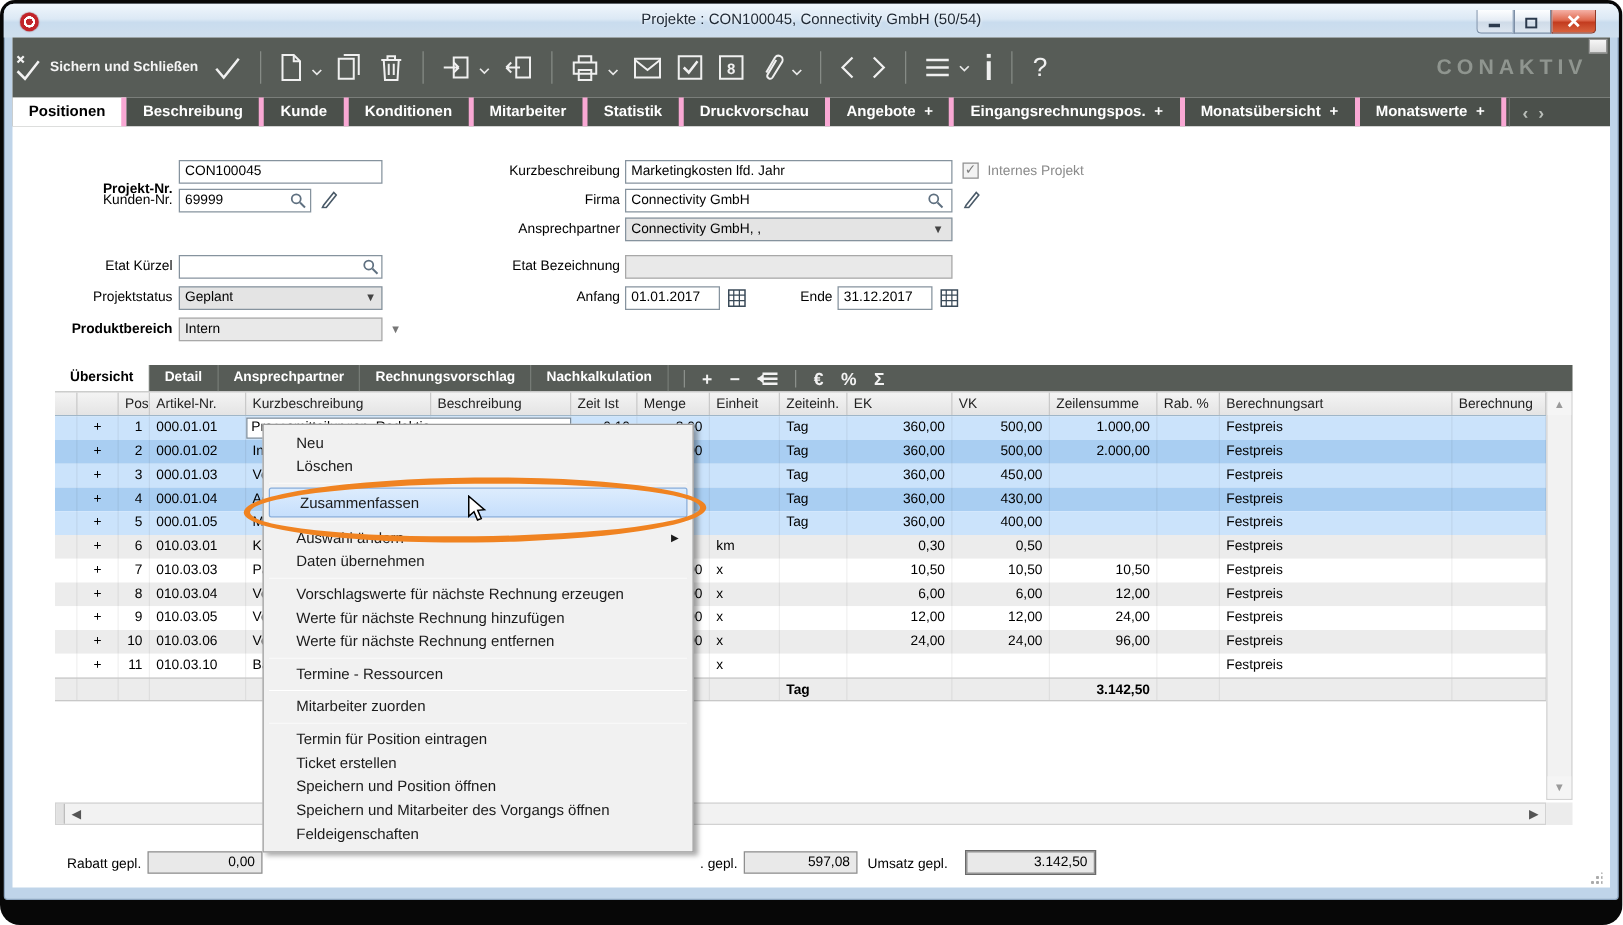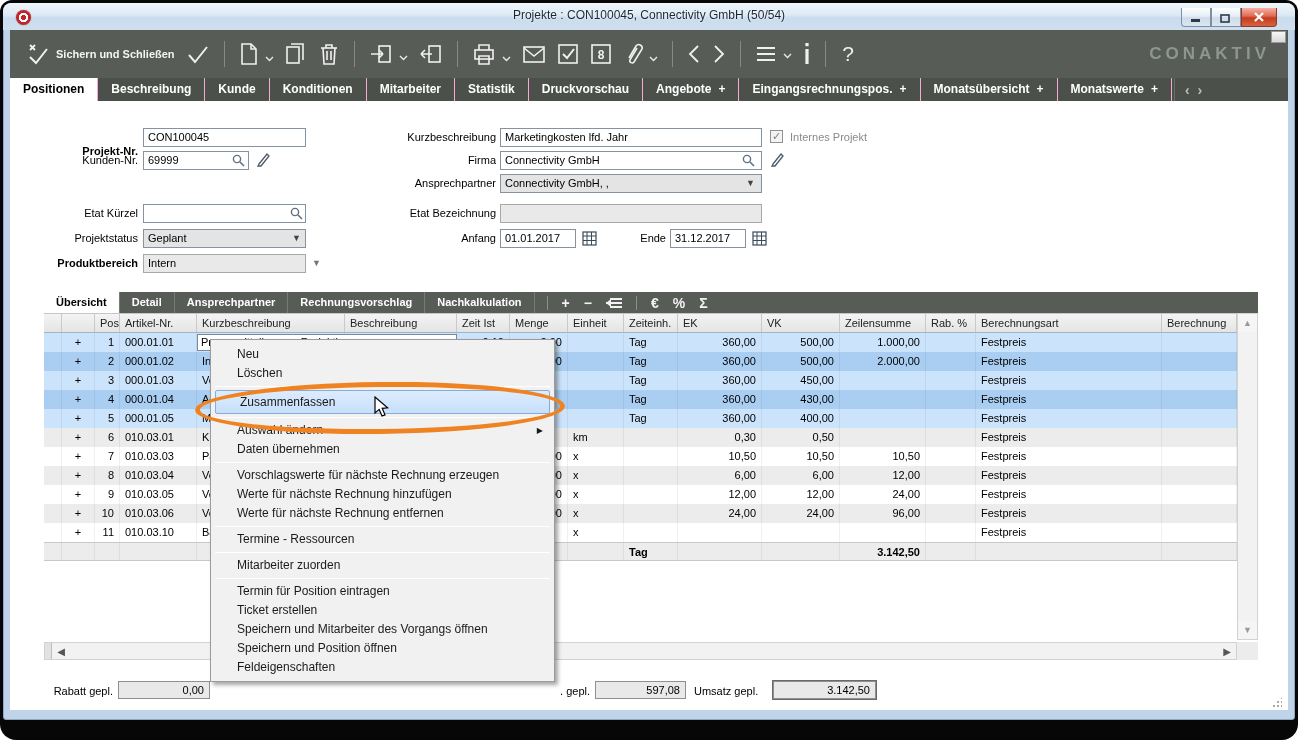--- a/index.html
+++ b/index.html
@@ -13,31 +13,31 @@
   .app-icon{position:absolute;left:13px;top:7px;width:15px;height:15px;border-radius:50%;
     background:radial-gradient(circle at 50% 50%, #c2242a 0 24%, #ffffff 26% 42%, #c2242a 44% 100%);box-shadow:0 0 1px #7a1015;}
   .winbtns{position:absolute;left:1178px;top:5px;display:flex;}
   .wbtn{width:30px;height:19px;border:1px solid #7d8fa6;border-top:none;display:flex;align-items:center;justify-content:center;
     background:linear-gradient(#fdfeff,#e6edf5 45%,#cfdbe8 55%,#dde6f0);}
   .wbtn:first-child{border-radius:0 0 0 4px;}
   .wbtn.close{width:36px;border-radius:0 0 4px 0;background:linear-gradient(#f5b1a6,#e06a4f 45%,#c33c1f 55%,#d8633f);border-color:#8f3a28;}
   .client{position:absolute;left:10px;top:30px;width:1278px;height:680px;background:#ffffff;}
 
   
-  .toolbar{position:absolute;left:0;top:0;width:1278px;height:48px;background:#575c57;display:flex;align-items:center;padding:0 16px;gap:11px;}
+  .toolbar{position:absolute;left:0;top:0;width:1278px;height:48px;background:#575c57;display:flex;align-items:center;padding:0 0;gap:11px;}
   .tb-group{display:flex;align-items:center;gap:6px;}
   .tb-label{color:#f4f4f4;font-size:11px;font-weight:bold;}
   .tb-sep{width:1px;height:26px;background:#868b86;margin:0 3px;}
   .tb-icon{display:flex;align-items:flex-end;}
   .tb-icon svg{display:block;}
   .brand{position:absolute;right:18px;top:14px;color:#8f958f;font-size:17px;font-weight:bold;letter-spacing:4px;text-transform:uppercase;}
 
   
   .tabbar{position:absolute;left:0;top:48px;width:1278px;height:23px;background:#4b504b;display:flex;align-items:stretch;}
-  .tab{padding:0 13px;line-height:23px;color:#fff;font-size:12px;font-weight:bold;border-right:1px solid #f9a8d4;white-space:nowrap;}
+  .tab{padding:0 13px;line-height:23px;color:#fff;font-size:12px;font-weight:bold;border-right:4px solid #f9a8d4;white-space:nowrap;}
   .tab.active{background:#ffffff;color:#000;}
   .tab .plus{margin-left:7px;font-weight:bold;}
   .tabnav{display:flex;align-items:center;gap:8px;color:#b9beb9;font-size:14px;font-weight:bold;padding:0 10px;border-left:1px solid #686d68;margin-left:2px;}
 
   
   .lbl{position:absolute;font-size:11px;color:#000;text-align:right;}
   .lbl.b{font-weight:bold;}
   .lbl.gray{color:#8a8a8a;text-align:left;}
   .field{position:absolute;height:19px;border:1px solid #86939e;background:#fff;font-size:11px;color:#000;padding:2px 4px 0 4px;white-space:nowrap;overflow:hidden;}
   .field.disabled{background:#e9e9e9;border-color:#a8a8a8;}
@@ -666,22 +666,22 @@
         <div class="mitem">Vorschlagswerte für nächste Rechnung erzeugen</div>
         <div class="mitem">Werte für nächste Rechnung hinzufügen</div>
         <div class="mitem">Werte für nächste Rechnung entfernen</div>
         <div class="msep"></div>
         <div class="mitem">Termine - Ressourcen</div>
         <div class="msep"></div>
         <div class="mitem">Mitarbeiter zuorden</div>
         <div class="msep"></div>
         <div class="mitem">Termin für Position eintragen</div>
         <div class="mitem">Ticket erstellen</div>
+        <div class="mitem">Speichern und Position öffnen</div>
         <div class="mitem">Speichern und Mitarbeiter des Vorgangs öffnen</div>
-        <div class="mitem">Speichern und Position öffnen</div>
         <div class="mitem">Feldeigenschaften</div>
       </div>
 
     <div class="ellipse"></div>
     <svg class="cursor" width="19" height="22">
       <path d="M1 1 L1 17 L5.2 13.4 L8 20 L11 18.8 L8.2 12.3 L13.6 11.8 Z" fill="#ffffff" stroke="#000000" stroke-width="1.2"></path>
     </svg>
   </div>
 </div>
 

